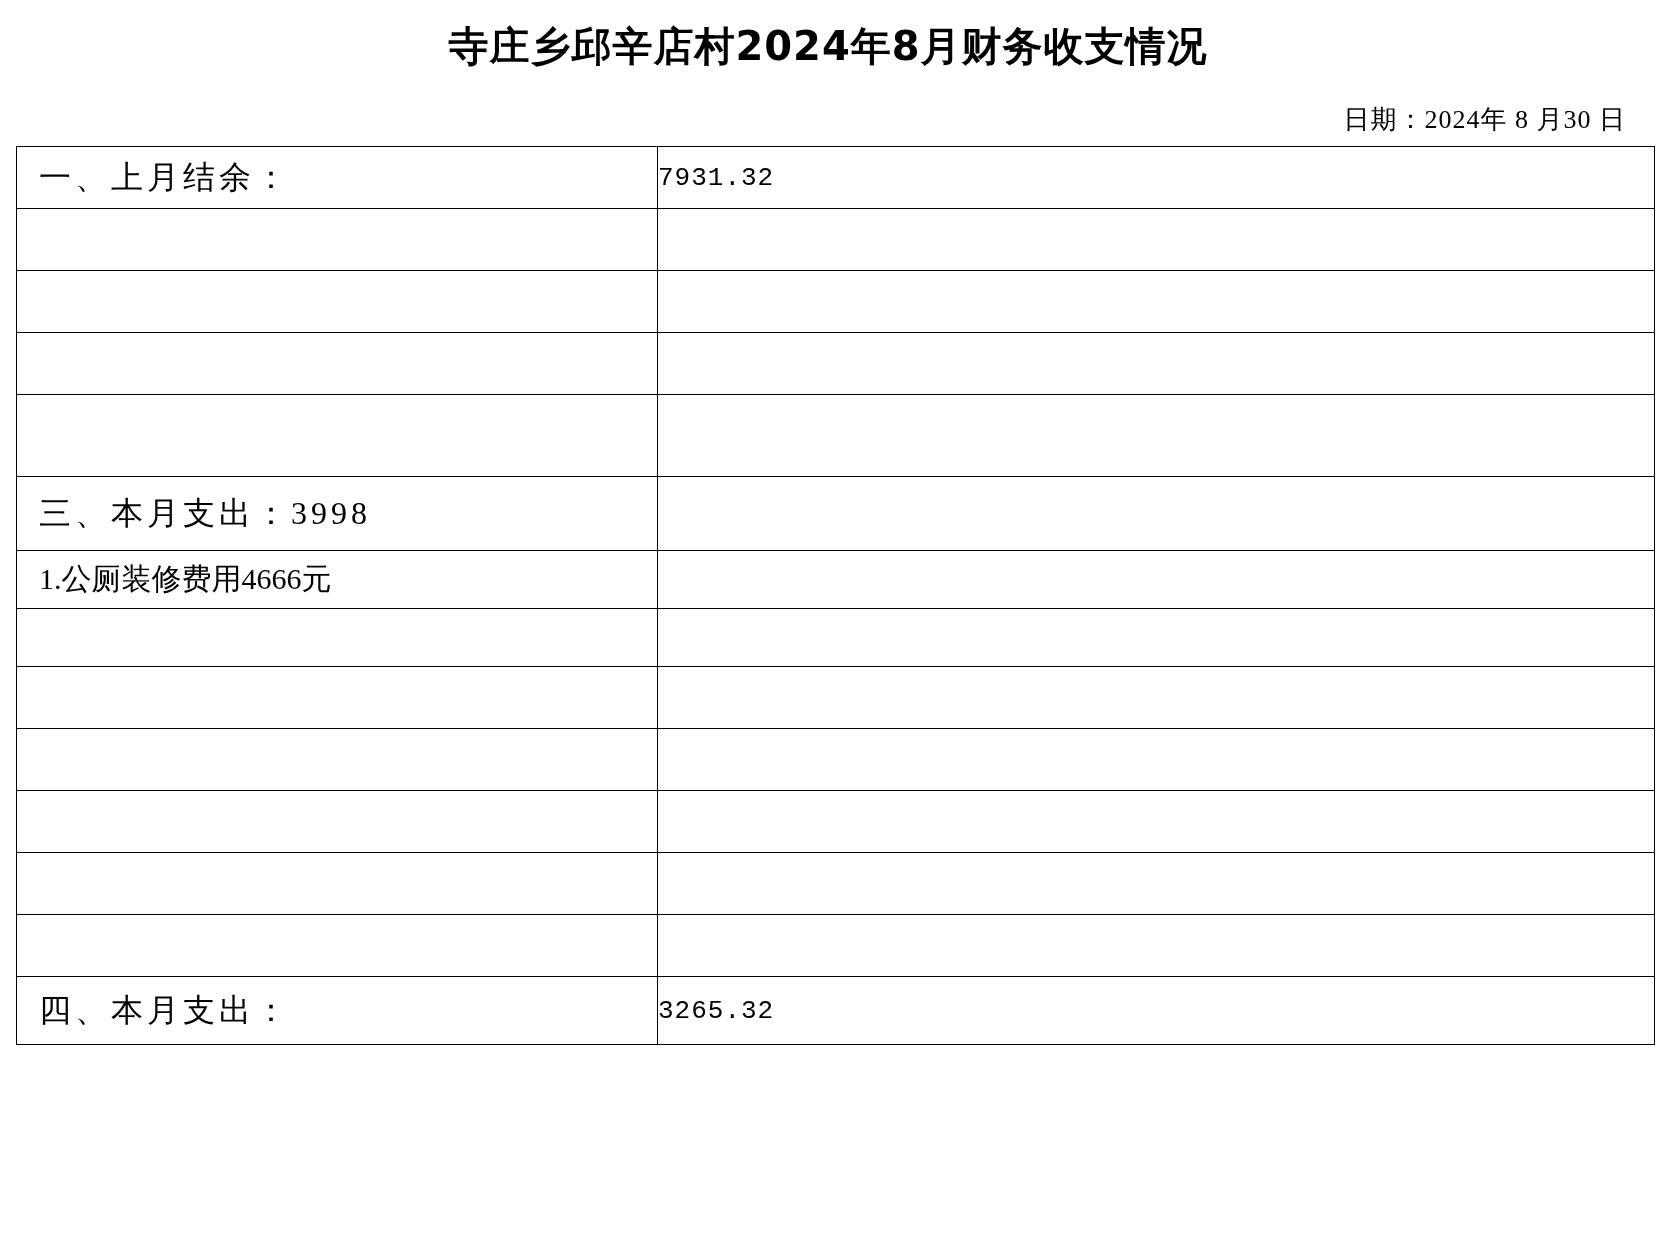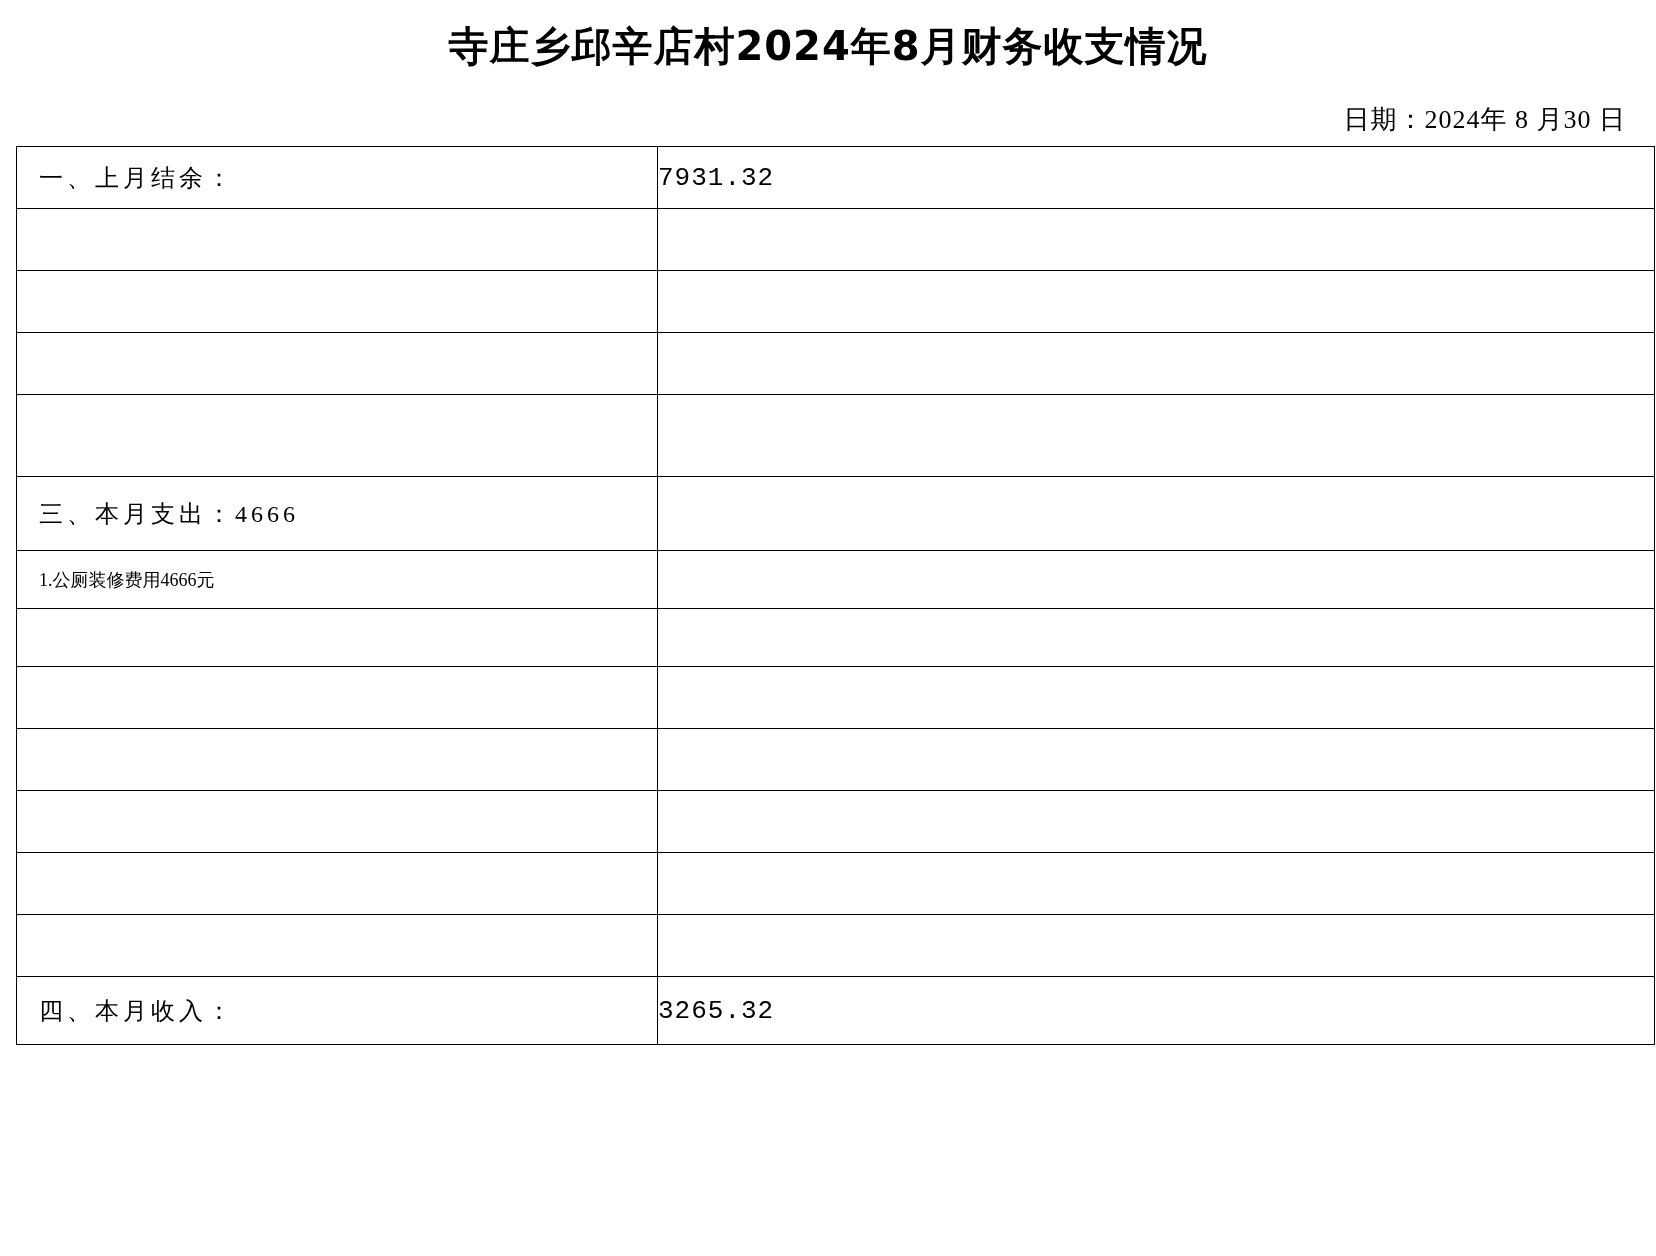--- a/index.html
+++ b/index.html
@@ -65,26 +65,26 @@
   }
   td.value {
     width: 996px;
     text-align: left;
   }
   .cell-pad {
     padding-left: 22px;
     padding-right: 10px;
   }
   .big {
-    font-size: 24px;
+    font-size: 32px;
     letter-spacing: 4px;
     font-family: "Liberation Serif", "DejaVu Serif", serif;
   }
   .small {
-    font-size: 18px;
+    font-size: 30px;
     letter-spacing: 0px;
     font-family: "Liberation Serif", "DejaVu Serif", serif;
   }
   .num {
     font-family: "Liberation Mono", "DejaVu Sans Mono", monospace;
     font-size: 26px;
     letter-spacing: 1px;
   }
 </style>
 </head>
@@ -116,21 +116,21 @@
         </tr>
         <tr style="height: 62px;">
           <td class="label"><span class="cell-pad big"></span></td>
           <td class="value"><span class="num"></span></td>
         </tr>
         <tr style="height: 82px;">
           <td class="label"><span class="cell-pad big"></span></td>
           <td class="value"><span class="num"></span></td>
         </tr>
         <tr style="height: 74px;">
-          <td class="label"><span class="cell-pad big">三、本月支出：4666</span></td>
+          <td class="label"><span class="cell-pad big">三、本月支出：3998</span></td>
           <td class="value"><span class="num"></span></td>
         </tr>
         <tr style="height: 58px;">
           <td class="label"><span class="cell-pad small">1.公厕装修费用4666元</span></td>
           <td class="value"><span class="num"></span></td>
         </tr>
         <tr style="height: 58px;">
           <td class="label"><span class="cell-pad big"></span></td>
           <td class="value"><span class="num"></span></td>
         </tr>
@@ -148,19 +148,19 @@
         </tr>
         <tr style="height: 62px;">
           <td class="label"><span class="cell-pad big"></span></td>
           <td class="value"><span class="num"></span></td>
         </tr>
         <tr style="height: 62px;">
           <td class="label"><span class="cell-pad big"></span></td>
           <td class="value"><span class="num"></span></td>
         </tr>
         <tr style="height: 68px;">
-          <td class="label"><span class="cell-pad big">四、本月收入：</span></td>
+          <td class="label"><span class="cell-pad big">四、本月支出：</span></td>
           <td class="value"><span class="num">3265.32</span></td>
         </tr>
       </tbody>
   </table>
 
 </div>
 
 </body></html>

